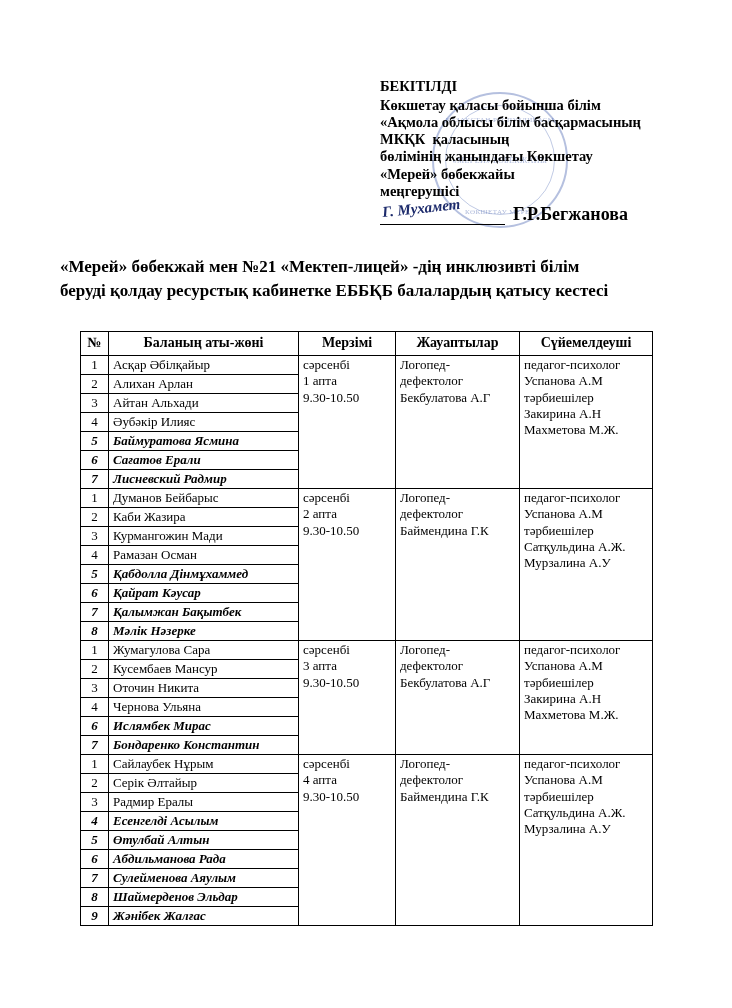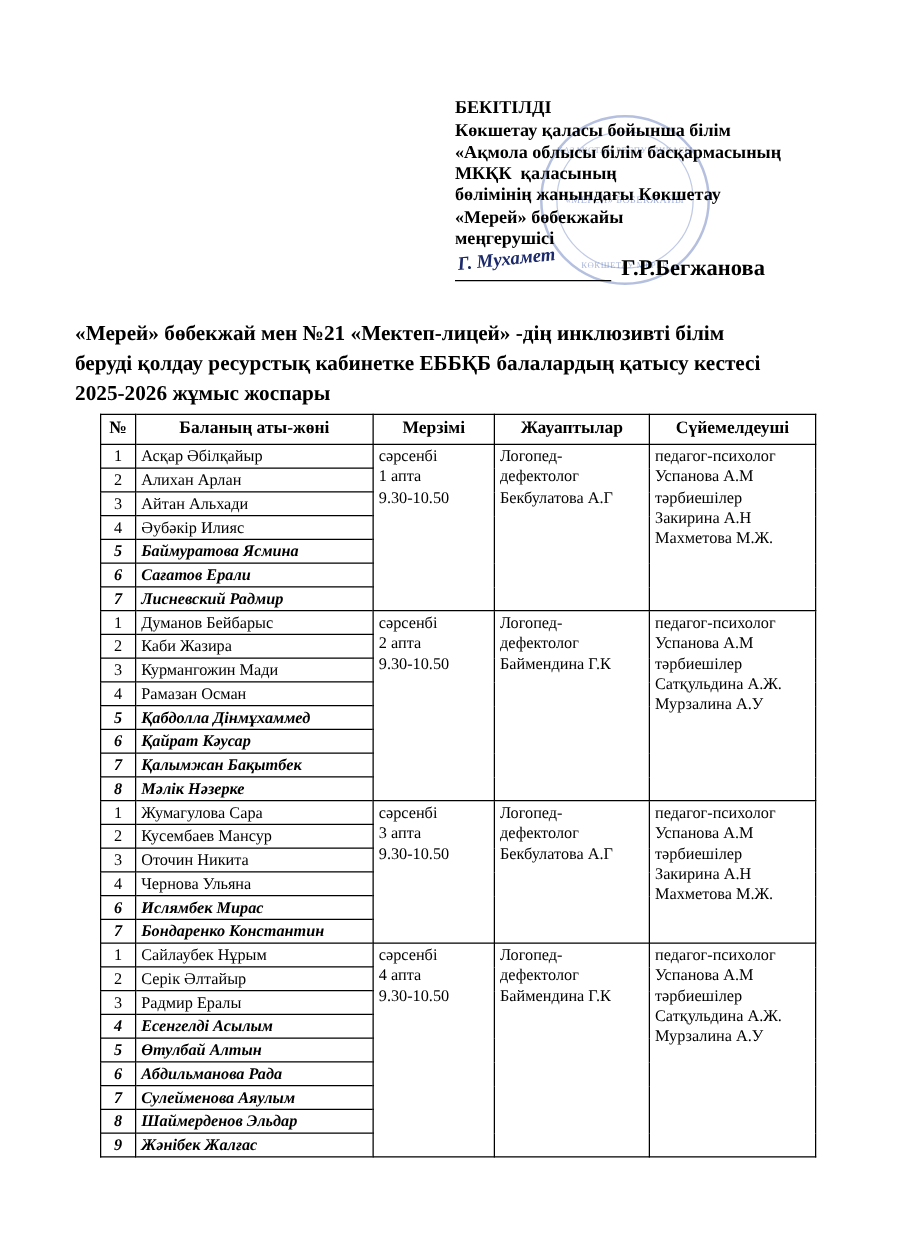--- a/index.html
+++ b/index.html
@@ -19,21 +19,21 @@
     position: relative;
     width: 732px;
     height: 1008px;
     padding: 0;
     box-sizing: border-box;
   }
 
   
   .approval {
     position: absolute;
-    left: 364px;
+    left: 380px;
     top: 78px;
     width: 320px;
     font-weight: bold;
     font-size: 14.5px;
     line-height: 1.18;
   }
   .approval .appr-title {
     margin-bottom: 2px;
   }
   .approval .appr-line {
@@ -182,21 +182,20 @@
       <span class="sign-underline">
         <span class="sig-script">Г. Мухамет</span>
       </span>
       <span class="sign-name">Г.Р.Бегжанова</span>
     </div>
   </div>
 
   <div class="doc-title">
     <div>«Мерей» бөбекжай мен №21 «Мектеп-лицей» -дің инклюзивті білім</div>
     <div>беруді қолдау ресурстық кабинетке ЕББҚБ балалардың қатысу кестесі</div>
-    <div>2025-2026 жұмыс жоспары</div>
   </div>
 
   <div class="tbl-wrap">
     <table class="sched">
       <colgroup>
         <col class="c-num">
         <col class="c-name">
         <col class="c-term">
         <col class="c-resp">
         <col class="c-supp">

